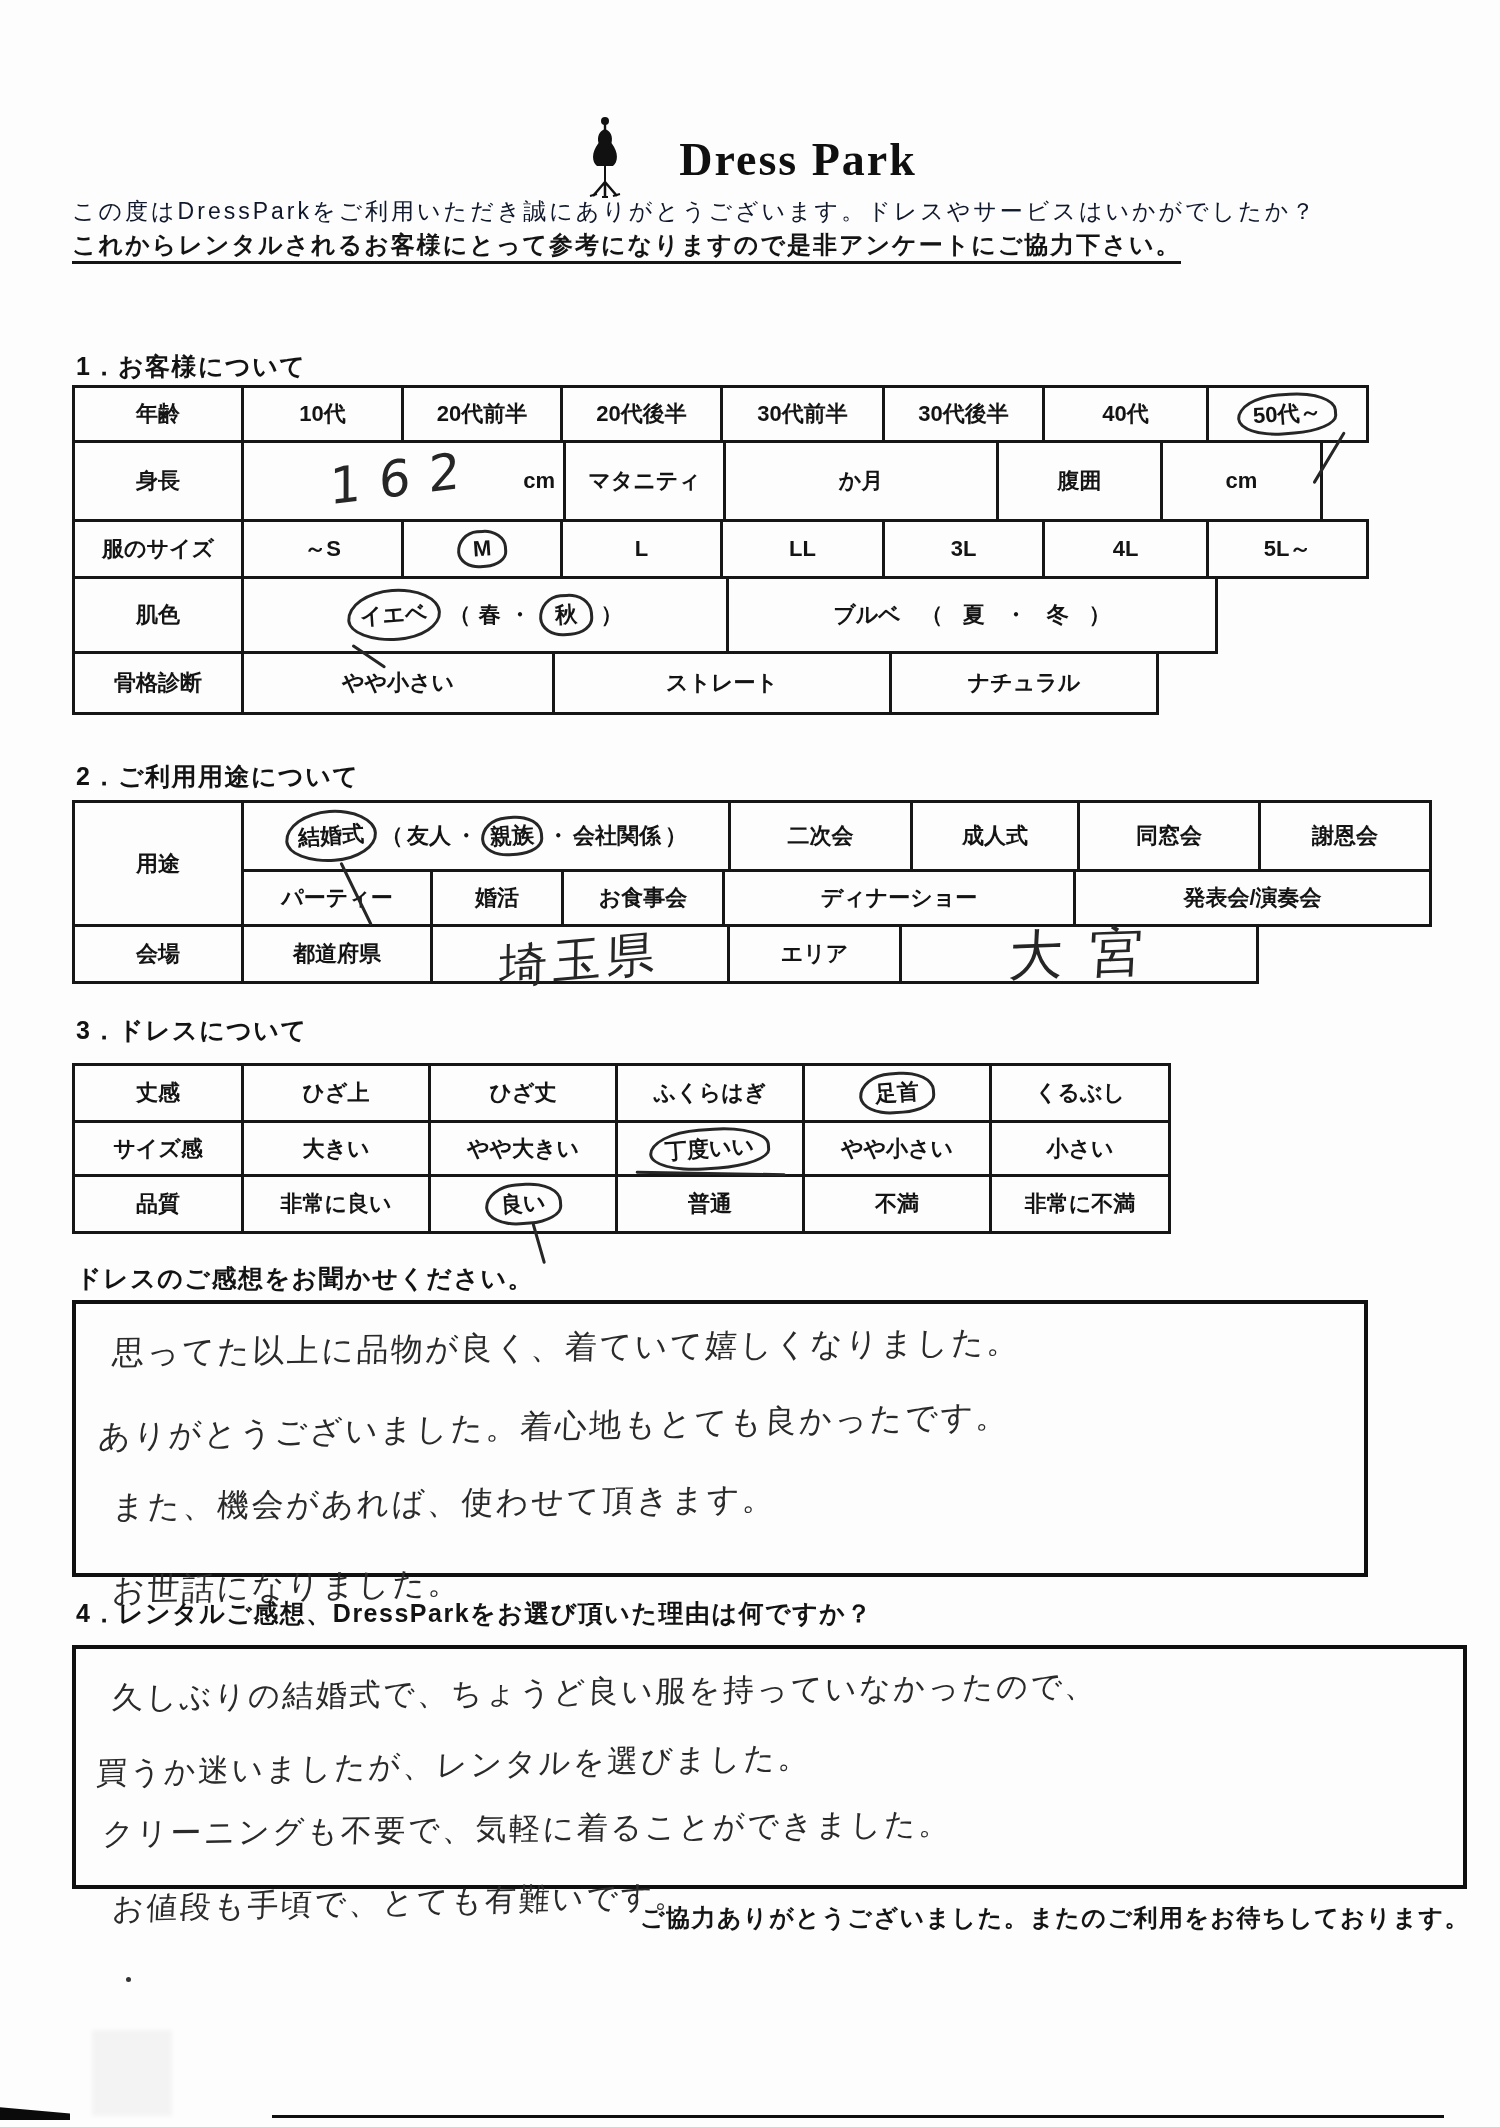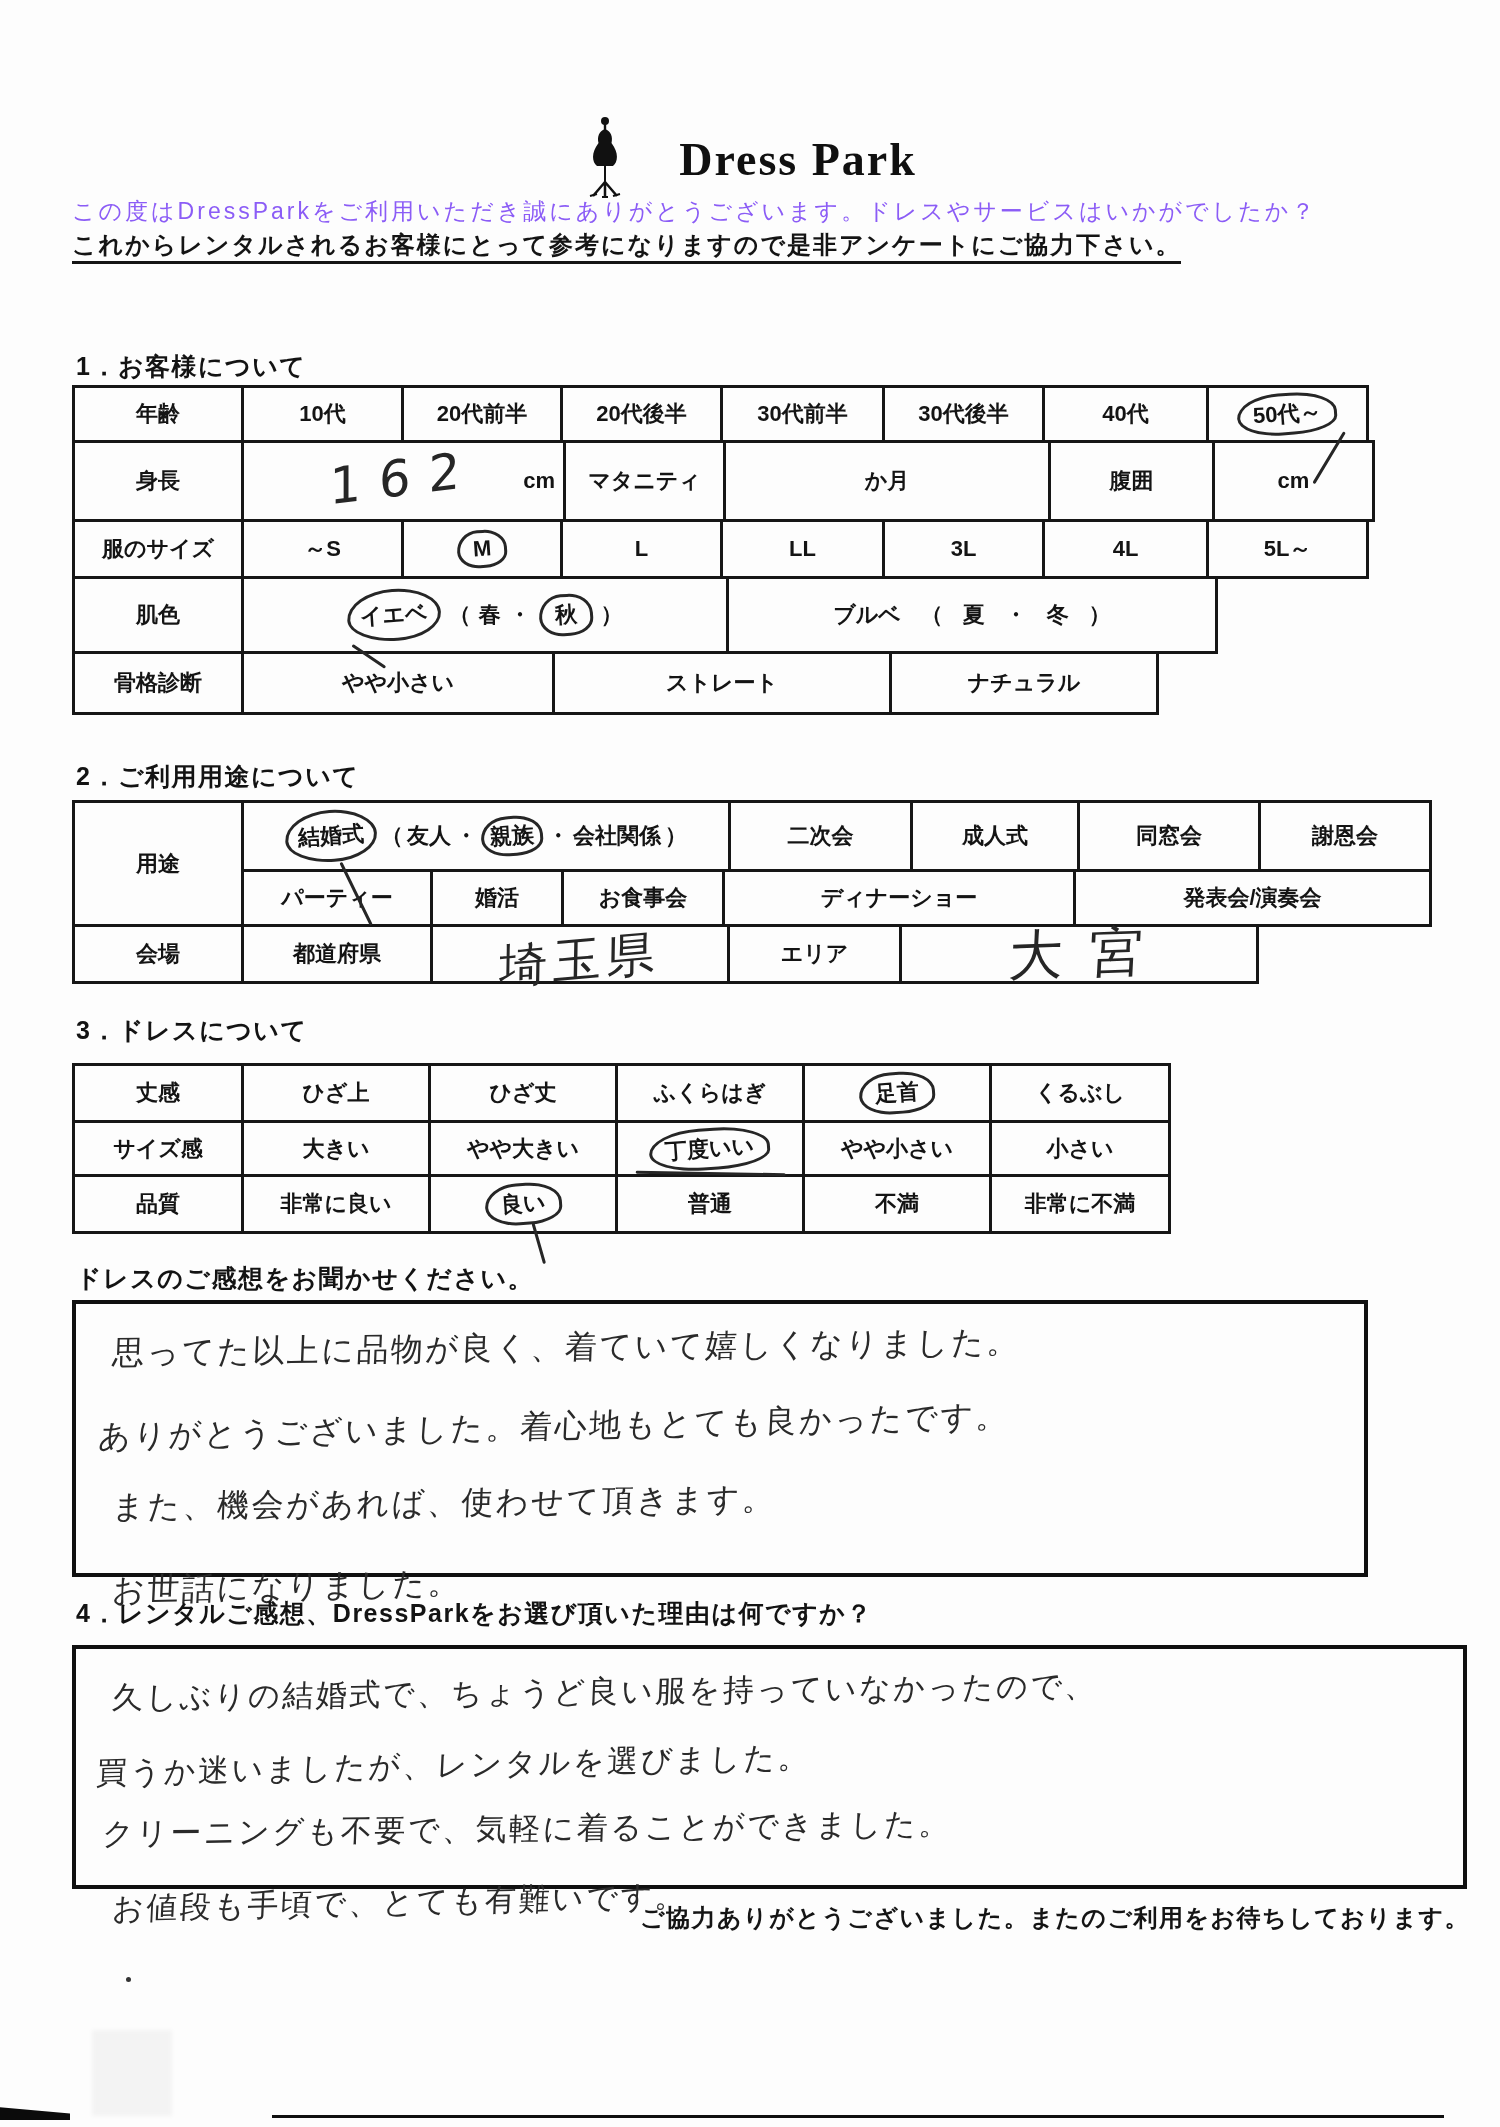--- a/index.html
+++ b/index.html
@@ -9,21 +9,21 @@
     background:#fdfdfd; overflow:hidden;
     font-family:"Liberation Sans","DejaVu Sans",sans-serif; color:#141414;
   }
 
   
   .logo { position:absolute; top:116px; left:0; width:100%; display:flex; justify-content:center; align-items:flex-end; gap:12px; }
   .logo svg { display:block; }
   .brand { font-family:"Liberation Serif","DejaVu Serif",serif; font-size:46px; font-weight:700; letter-spacing:2px; color:#101010; padding-bottom:14px;margin-left:40px; }
 
   
-  .intro1 { position:absolute; left:72px; top:196px; font-size:23px; letter-spacing:3px; color:#8b5cf6; white-space:nowrap; }
+  .intro1 { position:absolute; left:72px; top:196px; font-size:23px; letter-spacing:3px; color:#0f172a; white-space:nowrap; }
   .intro2 { position:absolute; left:72px; top:229px; font-size:24px; font-weight:700; letter-spacing:2px; white-space:nowrap; }
   .intro2 .ul { border-bottom:3px solid #151515; padding-bottom:3px; }
 
   .stitle { position:absolute; left:76px; font-size:25px; font-weight:700; letter-spacing:1.5px; color:#131313; white-space:nowrap; }
 
   
   .tbl { position:absolute; }
   .trow { display:flex; }
   .trow + .trow { margin-top:-3px; }
   .t2wrap { display:flex; }
@@ -112,21 +112,21 @@
         <span class="circ tl tl-50">50代～</span>
       </div>
     </div>
     <div class="trow">
       <div class="cell" style="width:172px;height:82px">身長</div>
       <div class="cell" style="width:325px;height:82px">
         <span class="hw hw162">162</span>
         <span class="unitR">cm</span>
       </div>
       <div class="cell" style="width:163px;height:82px">マタニティ</div>
-      <div class="cell" style="width:328px;height:82px">か月</div>
+      <div class="cell" style="width:276px;height:82px">か月</div>
       <div class="cell" style="width:167px;height:82px">腹囲</div>
       <div class="cell" style="width:163px;height:82px">cm</div>
     </div>
     <div class="trow">
       <div class="cell" style="width:172px;height:60px">服のサイズ</div>
       <div class="cell" style="width:163px;height:60px">～S</div>
       <div class="cell" style="width:162px;height:60px">
         <span class="circ">M</span>
       </div>
       <div class="cell" style="width:163px;height:60px">L</div>

